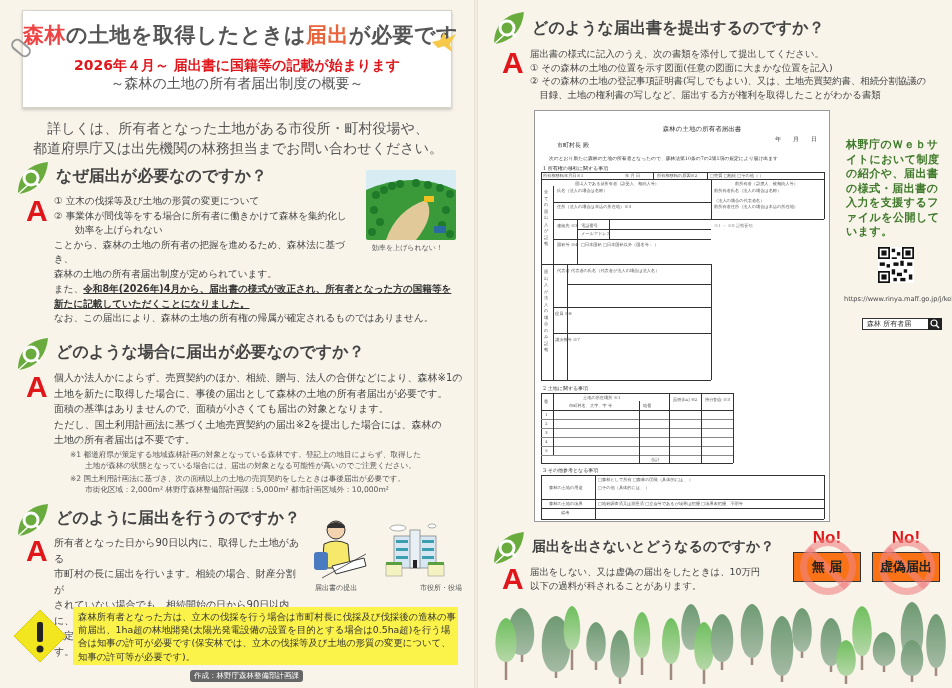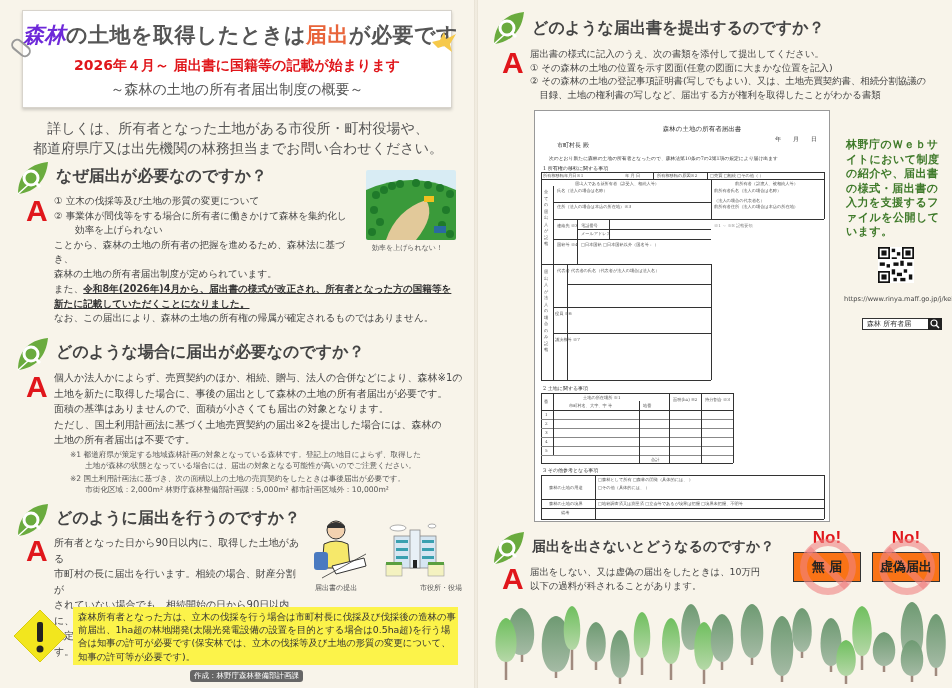--- a/index.html
+++ b/index.html
@@ -16,24 +16,24 @@
   .divider { position: absolute; left: 474px; top: 0; width: 4px; height: 688px; background: linear-gradient(90deg, #e6e0d2, #f4efe4, #e6e0d2); }
 
   
   .title-card {
     position: absolute; left: 22px; top: 10px; width: 430px; height: 98px;
     background: #ffffff; border: 1px solid #d8d4cc;
     box-shadow: 0 2px 3px rgba(0,0,0,0.18);
     text-align: center;
   }
   .title-main { font-size: 21px; font-weight: bold; color: #555; margin-top: 10px; letter-spacing: 0.5px; white-space: nowrap; }
-  .title-main .green { color: #6d28d9; font-style: italic; }
+  .title-main .green { color: #ef4444; }
   .title-main .orange { color: #e8643a; }
   .title-sub { font-size: 14px; font-weight: bold; color: #e0161b; margin-top: 8px; white-space: nowrap; }
-  .title-sub2 { font-size: 14px; color: #555; margin-top: 6px; white-space: nowrap; }
+  .title-sub2 { font-size: 14px; color: #555; margin-top: 0; white-space: nowrap; }
   .clip { position: absolute; left: 10px; top: 42px; width: 22px; height: 12px; border: 2px solid #999; border-radius: 8px; transform: rotate(40deg); }
   .bird { position: absolute; left: 430px; top: 30px; width: 28px; height: 24px; }
 
   .contact { position: absolute; left: 0; top: 118px; width: 476px; text-align: center; font-size: 14px; color: #555; line-height: 20px; }
 
   
   .q-icon { position: absolute; width: 36px; height: 36px; }
   .q-title { position: absolute; font-size: 16px; font-weight: bold; color: #444; white-space: nowrap; }
   .a-mark { position: absolute; font-size: 30px; font-weight: bold; color: #e0161b; font-family: "Liberation Sans", sans-serif; line-height: 30px; }
   .a-text { position: absolute; font-size: 9.6px; line-height: 14.6px; color: #444; }

